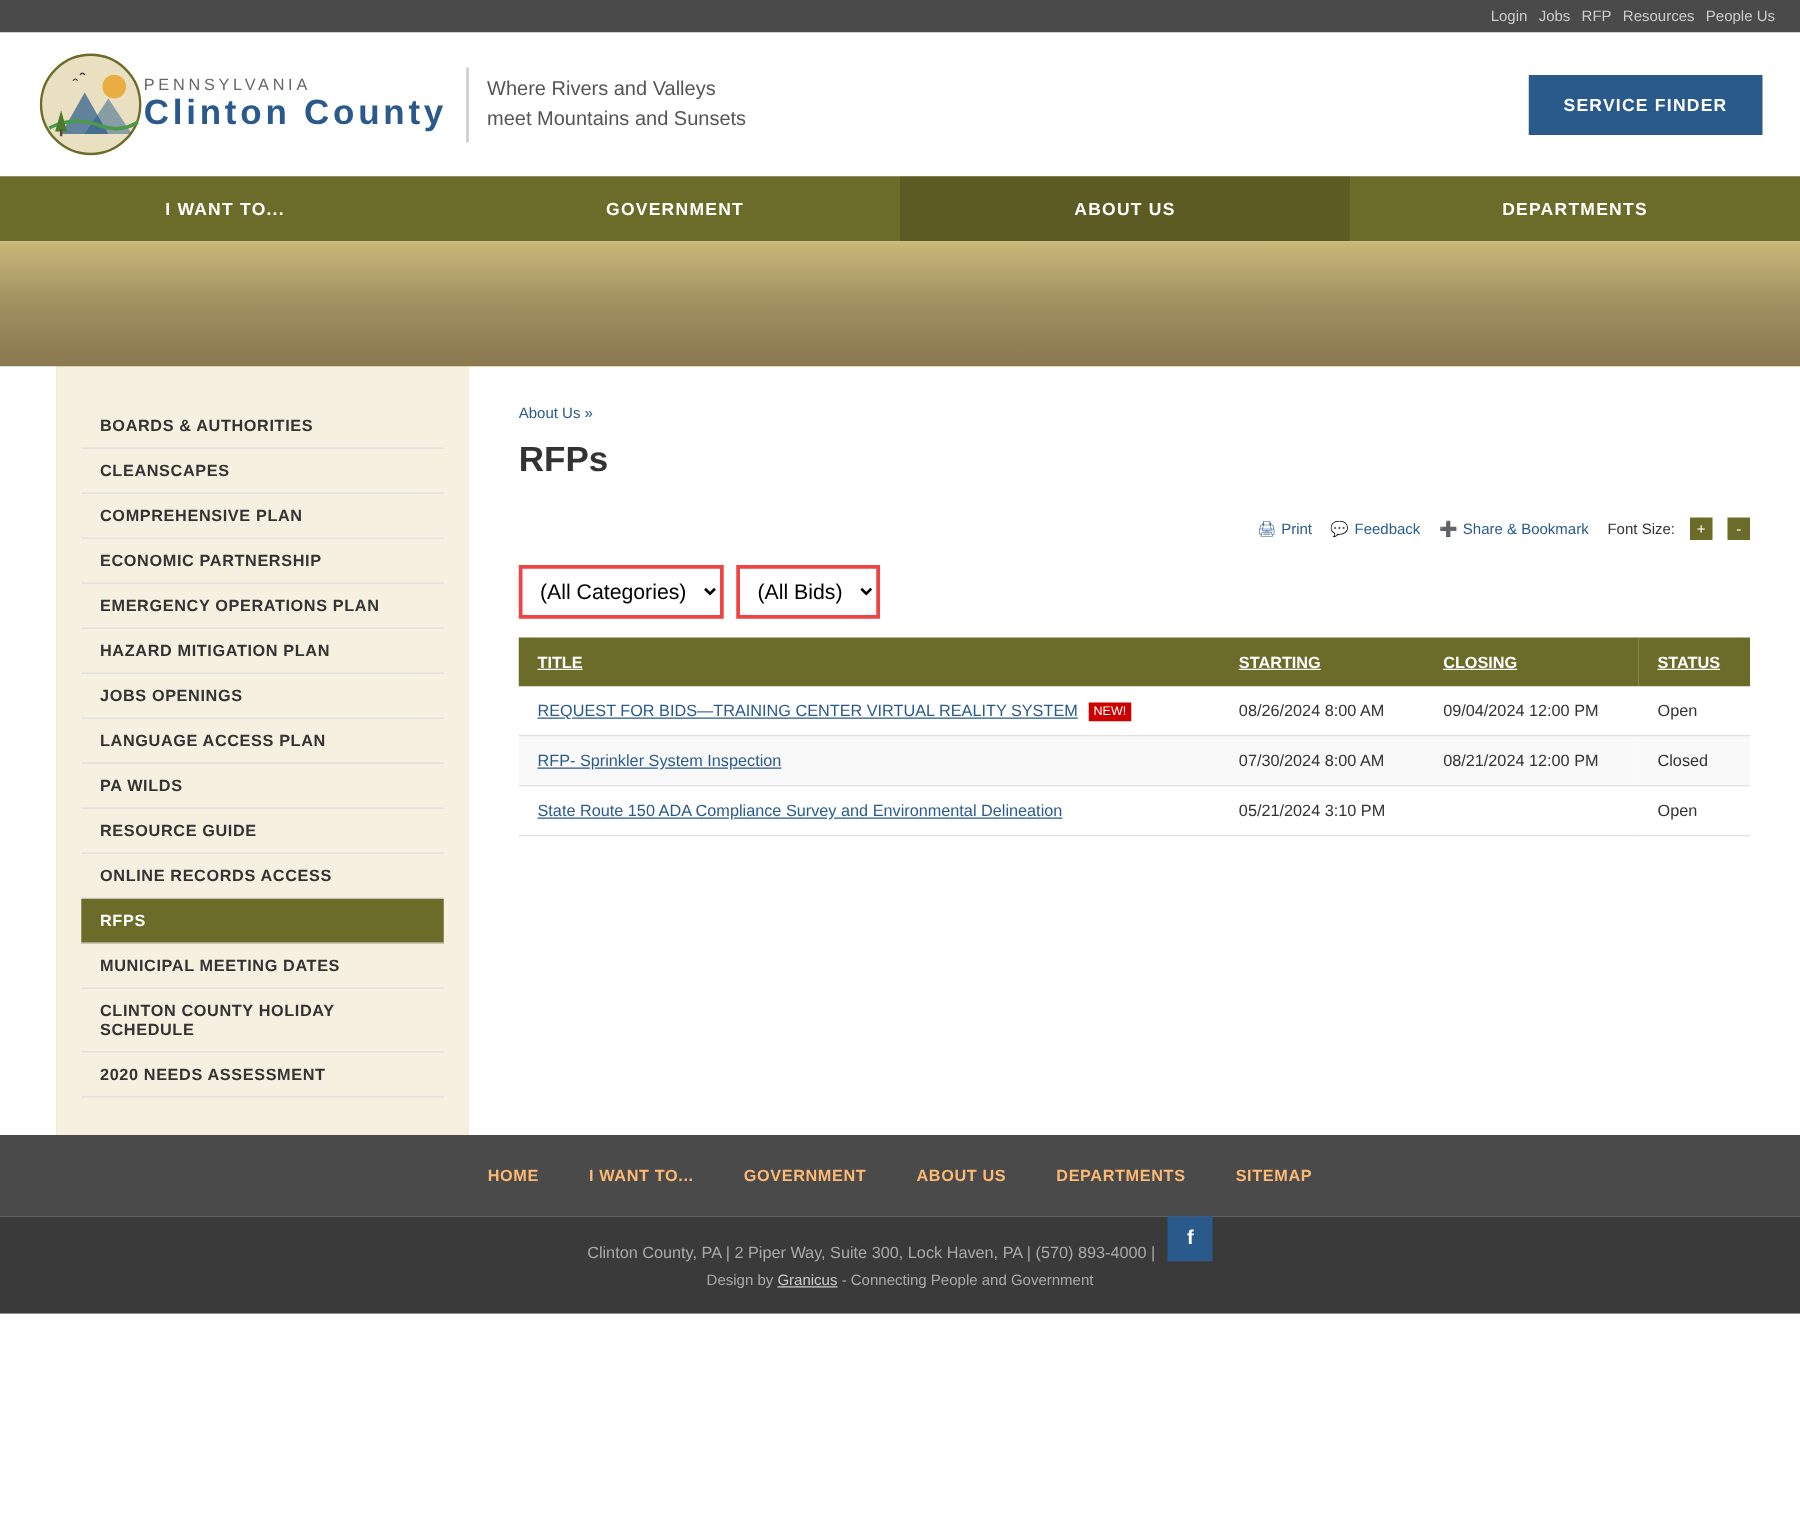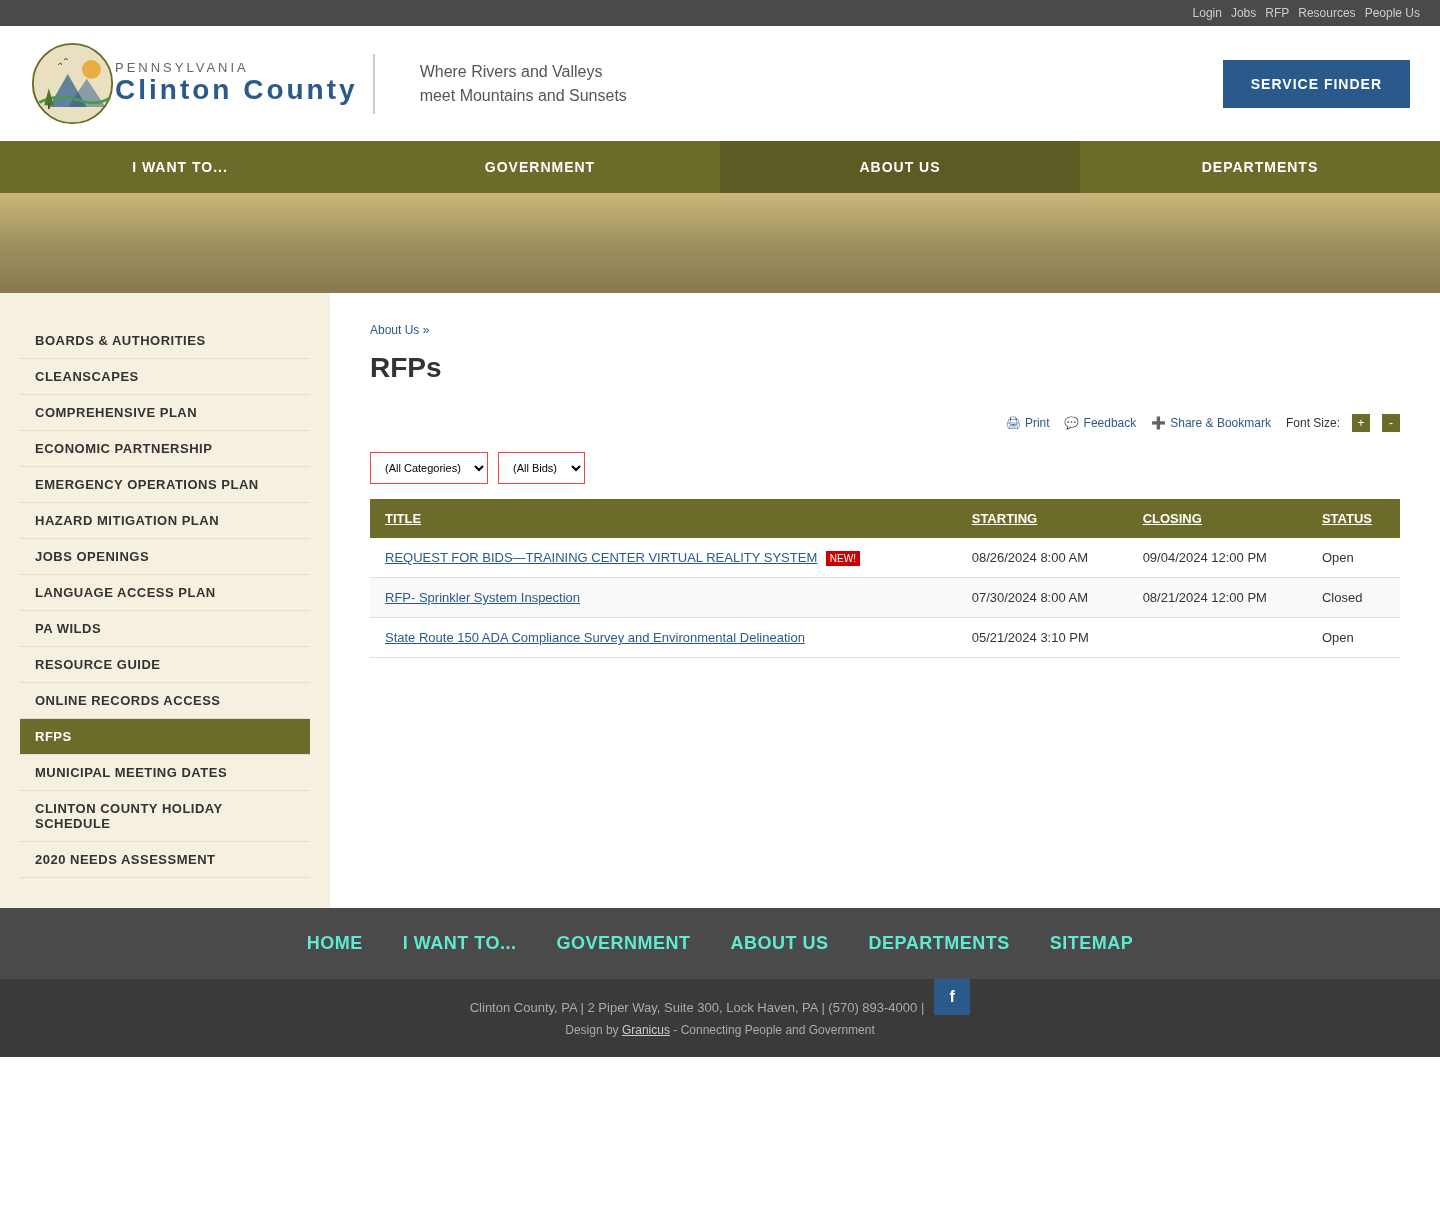--- a/index.html
+++ b/index.html
@@ -48,21 +48,20 @@
     .logo-divider {
       width: 2px;
       height: 60px;
       background: #ccc;
       margin: 0 15px;
     }
     .tagline {
       font-size: 16px;
       color: #555;
       line-height: 1.5;
-      margin-left: 30px;
     }
     .service-finder-btn {
       background: #2a5a8c;
       color: #fff;
       padding: 16px 28px;
       font-size: 14px;
       font-weight: bold;
       letter-spacing: 1px;
       border: none;
       cursor: pointer;
@@ -103,20 +102,21 @@
       right: 0;
       height: 40px;
       background: linear-gradient(180deg, transparent, rgba(139,119,80,0.3));
     }
 
     
     .page-layout {
       display: flex;
       background: #fde047;
       min-height: 600px;
+      margin-left: 45px;
     }
 
     
     .sidebar {
       width: 330px;
       min-width: 330px;
       background: #f5f0e0;
       padding: 30px 20px;
     }
     .sidebar a {
@@ -198,22 +198,22 @@
     }
 
     
     .filter-row {
       display: flex;
       gap: 10px;
       margin-bottom: 15px;
     }
     .filter-row select {
       padding: 8px 10px;
-      border: 1px solid #ef4444;
-      font-size: 11px;
+      border: 3px solid #ef4444;
+      font-size: 17px;
       background: #fff;
       cursor: pointer;
     }
 
     
     .rfp-table {
       width: 100%;
       border-collapse: collapse;
       margin-bottom: 30px;
     }
@@ -252,23 +252,23 @@
 
     
     .footer-nav {
       background: #4a4a4a;
       padding: 25px 30px;
       display: flex;
       justify-content: center;
       gap: 40px;
     }
     .footer-nav a {
-      color: #5eead4;
-      text-decoration: none;
-      font-size: 18px;
+      color: #fdba74;
+      text-decoration: none;
+      font-size: 13px;
       font-weight: bold;
       letter-spacing: 0.5px;
       text-transform: uppercase;
     }
 
     
     .footer-info {
       background: #3a3a3a;
       padding: 20px 30px;
       text-align: center;

